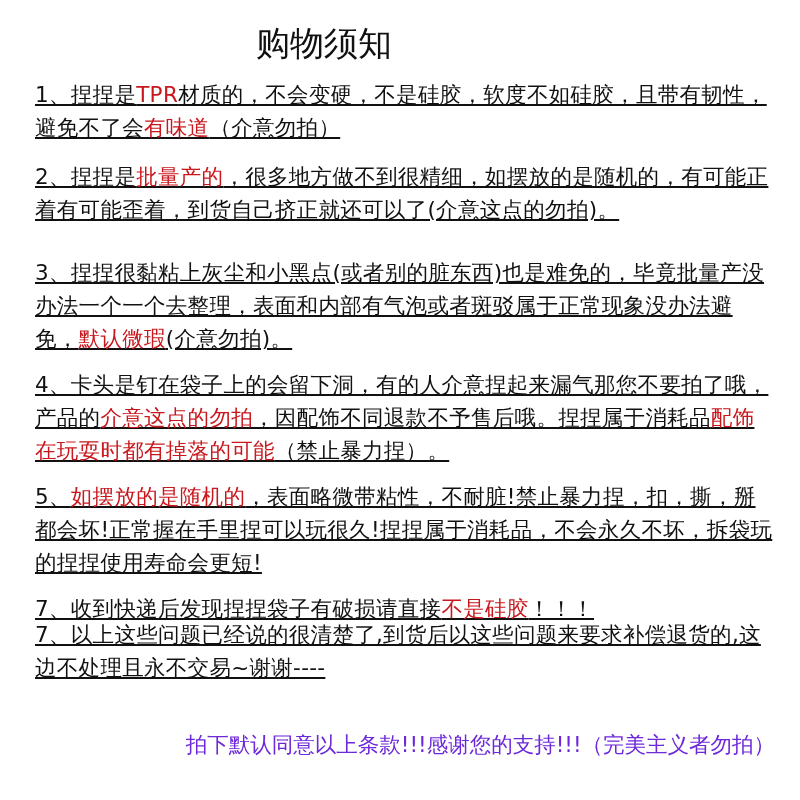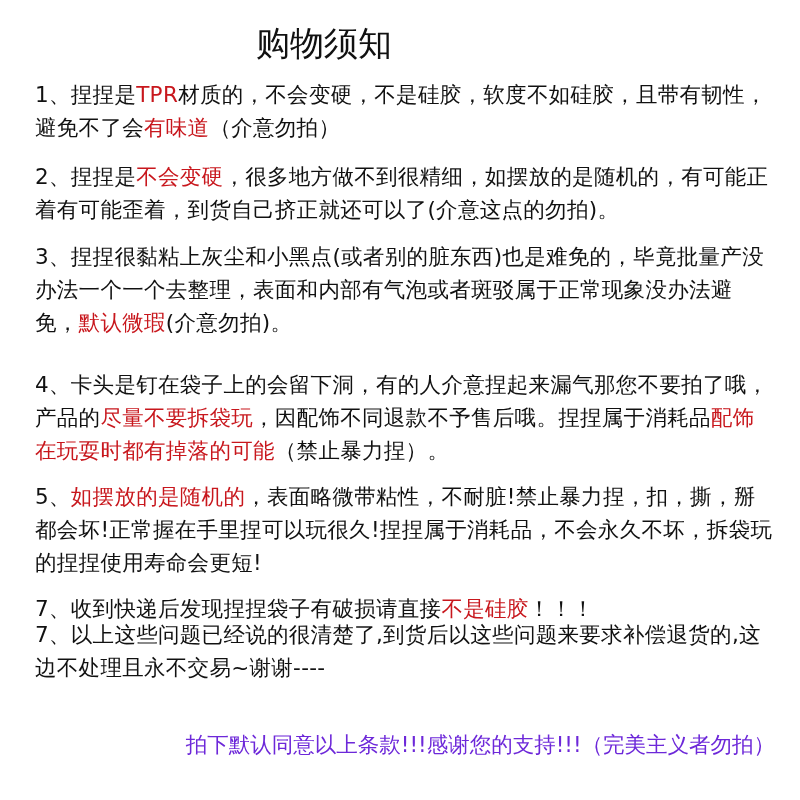--- a/index.html
+++ b/index.html
@@ -1,43 +1,43 @@
 <!DOCTYPE html>
 <html><head>
 <meta charset="utf-8">
 <style>
   html, body { margin:0; padding:0; background:#ffffff; }
   body { width:800px; height:800px; overflow:hidden; position:relative;
          font-family:"DejaVu Sans", "Liberation Sans", sans-serif; color:#111; }
   .title { position:absolute; top:20px; left:0; width:648px; text-align:center;
            font-size:34px; line-height:46px; color:#111; }
   .para { position:absolute; left:35px; width:740px; font-size:21.5px; line-height:33px;
-          color:#111; letter-spacing:0.3px; }
+          color:#111; letter-spacing:0.3px;text-decoration:underline; }
   .red { color:#c8171d; }
   .footer { position:absolute; left:35px; top:728px; width:740px; font-size:21.5px; line-height:33px; color:#6d28d9;text-align:right; }
 </style>
 </head>
 <body>
 
 <div class="title">购物须知</div>
 
 <div class="para" style="top:78px">
   <span>1、捏捏是</span><span class="red">TPR</span><span>材质的，不会变硬，不是硅胶，软度不如硅胶，且带有韧性，避免不了会</span><span class="red">有味道</span><span>（介意勿拍）</span>
 </div>
 
 <div class="para" style="top:160px">
-  <span>2、捏捏是</span><span class="red">不会变硬</span><span>，很多地方做不到很精细，如摆放的是随机的，有可能正着有可能歪着，到货自己挤正就还可以了(介意这点的勿拍)。</span>
+  <span>2、捏捏是</span><span class="red">批量产的</span><span>，很多地方做不到很精细，如摆放的是随机的，有可能正着有可能歪着，到货自己挤正就还可以了(介意这点的勿拍)。</span>
 </div>
 
-<div class="para" style="top:240px">
+<div class="para" style="top:256px">
   <span>3、捏捏很黏粘上灰尘和小黑点(或者别的脏东西)也是难免的，毕竟批量产没办法一个一个去整理，表面和内部有气泡或者斑驳属于正常现象没办法避免，</span><span class="red">默认微瑕</span><span>(介意勿拍)。</span>
 </div>
 
 <div class="para" style="top:368px">
-  <span>4、卡头是钉在袋子上的会留下洞，有的人介意捏起来漏气那您不要拍了哦，产品的</span><span class="red">尽量不要拆袋玩</span><span>，因配饰不同退款不予售后哦。捏捏属于消耗品</span><span class="red">配饰在玩耍时都有掉落的可能</span><span>（禁止暴力捏）。</span>
+  <span>4、卡头是钉在袋子上的会留下洞，有的人介意捏起来漏气那您不要拍了哦，产品的</span><span class="red">介意这点的勿拍</span><span>，因配饰不同退款不予售后哦。捏捏属于消耗品</span><span class="red">配饰在玩耍时都有掉落的可能</span><span>（禁止暴力捏）。</span>
 </div>
 
 <div class="para" style="top:480px">
   <span>5、</span><span class="red">如摆放的是随机的</span><span>，表面略微带粘性，不耐脏!禁止暴力捏，扣，撕，掰都会坏!正常握在手里捏可以玩很久!捏捏属于消耗品，不会永久不坏，拆袋玩的捏捏使用寿命会更短!</span>
 </div>
 
 <div class="para" style="top:592px">
   <span>7、收到快递后发现捏捏袋子有破损请直接</span><span class="red">不是硅胶</span><span>！！！</span>
 </div>
 

